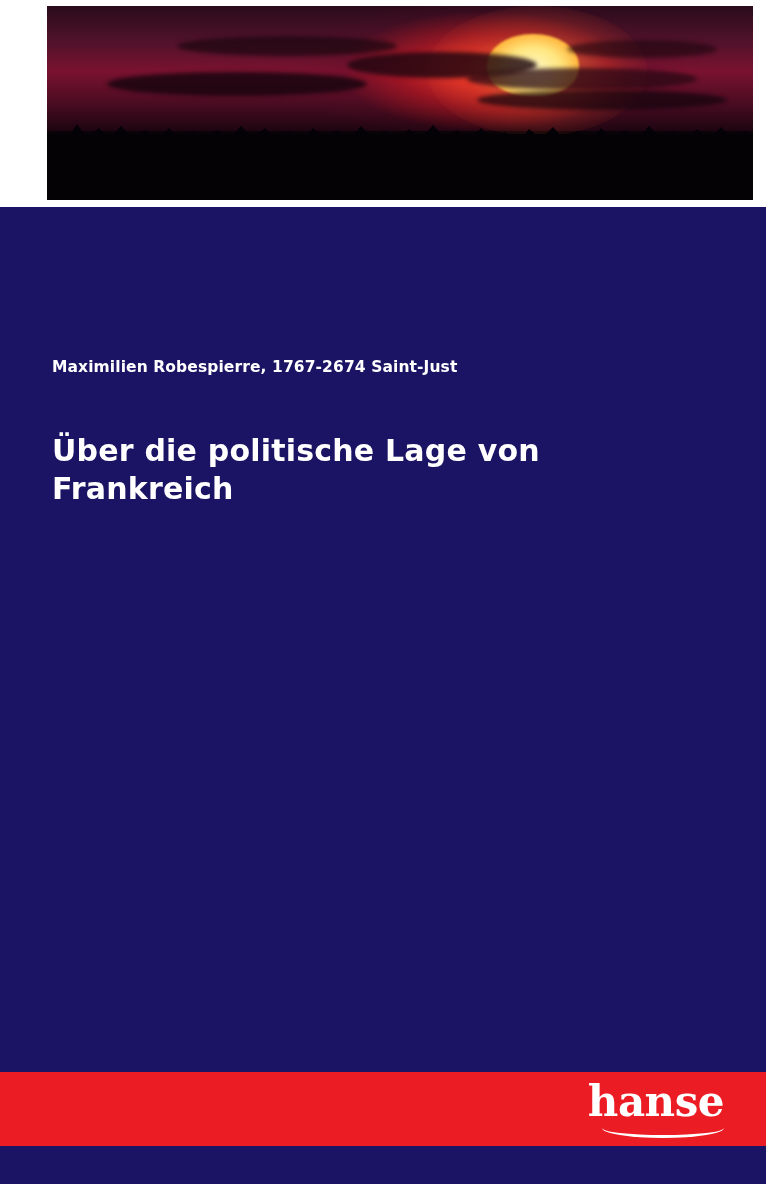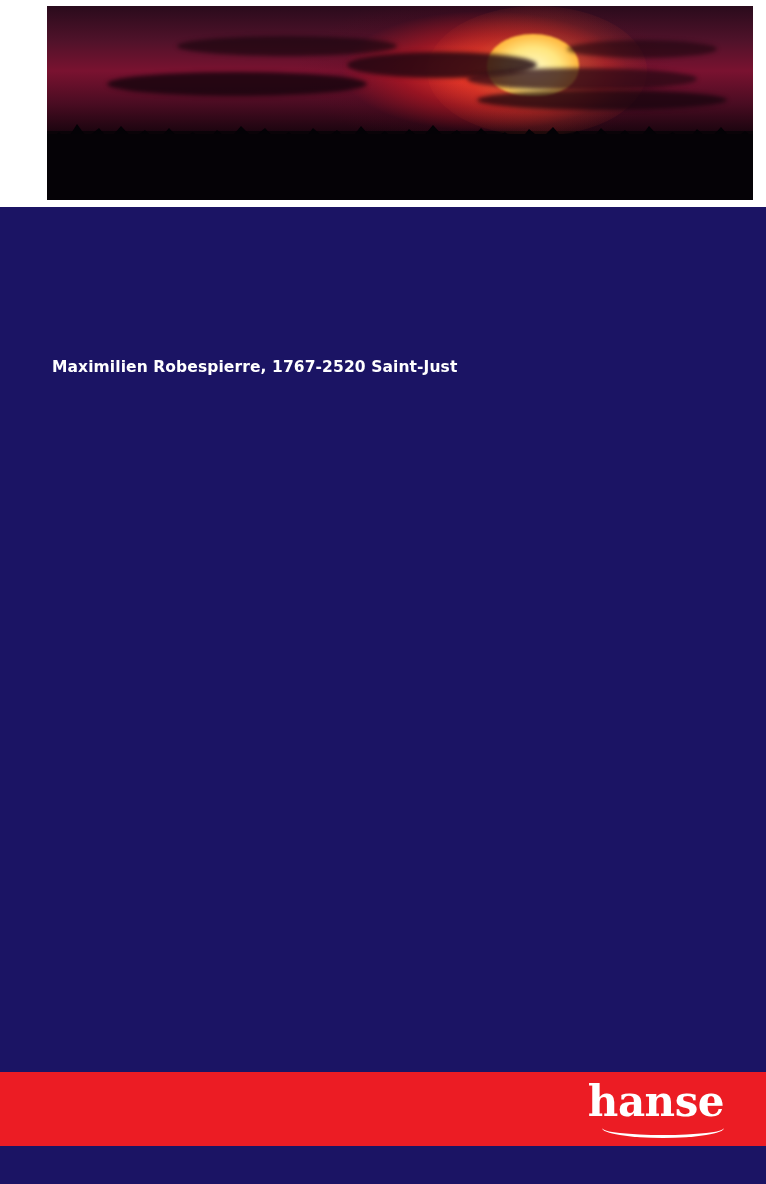--- a/index.html
+++ b/index.html
@@ -182,22 +182,23 @@
       <div class="cloud c2"></div>
       <div class="cloud c5"></div>
       <div class="cloud c6"></div>
     </div>
     <svg class="photo-treeline" viewBox="0 0 706 94" preserveAspectRatio="none">
       <path fill="#040206" d="M0,38 L12,26 L20,34 L30,18 L40,32 L52,22 L62,34 L74,20 L86,33 L98,24 L110,36 L122,22 L134,35 L146,26 L158,38 L170,24 L182,34 L194,20 L206,32 L218,22 L230,35 L242,26 L254,38 L266,22 L278,33 L290,24 L302,36 L314,20 L326,34 L338,25 L350,37 L362,23 L374,33 L386,19 L398,32 L410,24 L422,36 L434,22 L446,34 L458,26 L470,38 L482,23 L494,33 L506,21 L518,35 L530,25 L542,37 L554,22 L566,34 L578,24 L590,36 L602,20 L614,33 L626,26 L638,38 L650,23 L662,34 L674,21 L686,35 L698,25 L706,32 L706,94 L0,94 Z"></path>
     </svg>
     <div class="photo-ground"></div>
   </div>
 
-  <div class="author">Maximilien Robespierre, 1767-2520 Saint-Just</div>
-
+  <div class="author">Maximilien Robespierre, 1767-2674 Saint-Just</div>
+
+  <div class="title">Über die politische Lage von Frankreich</div>
 
   <div class="red-band"></div>
 
   <div class="logo">
     <div class="logo-word">hanse</div>
     <span class="logo-swoosh"></span>
   </div>
 
   <div class="bottom-white"></div>
 

